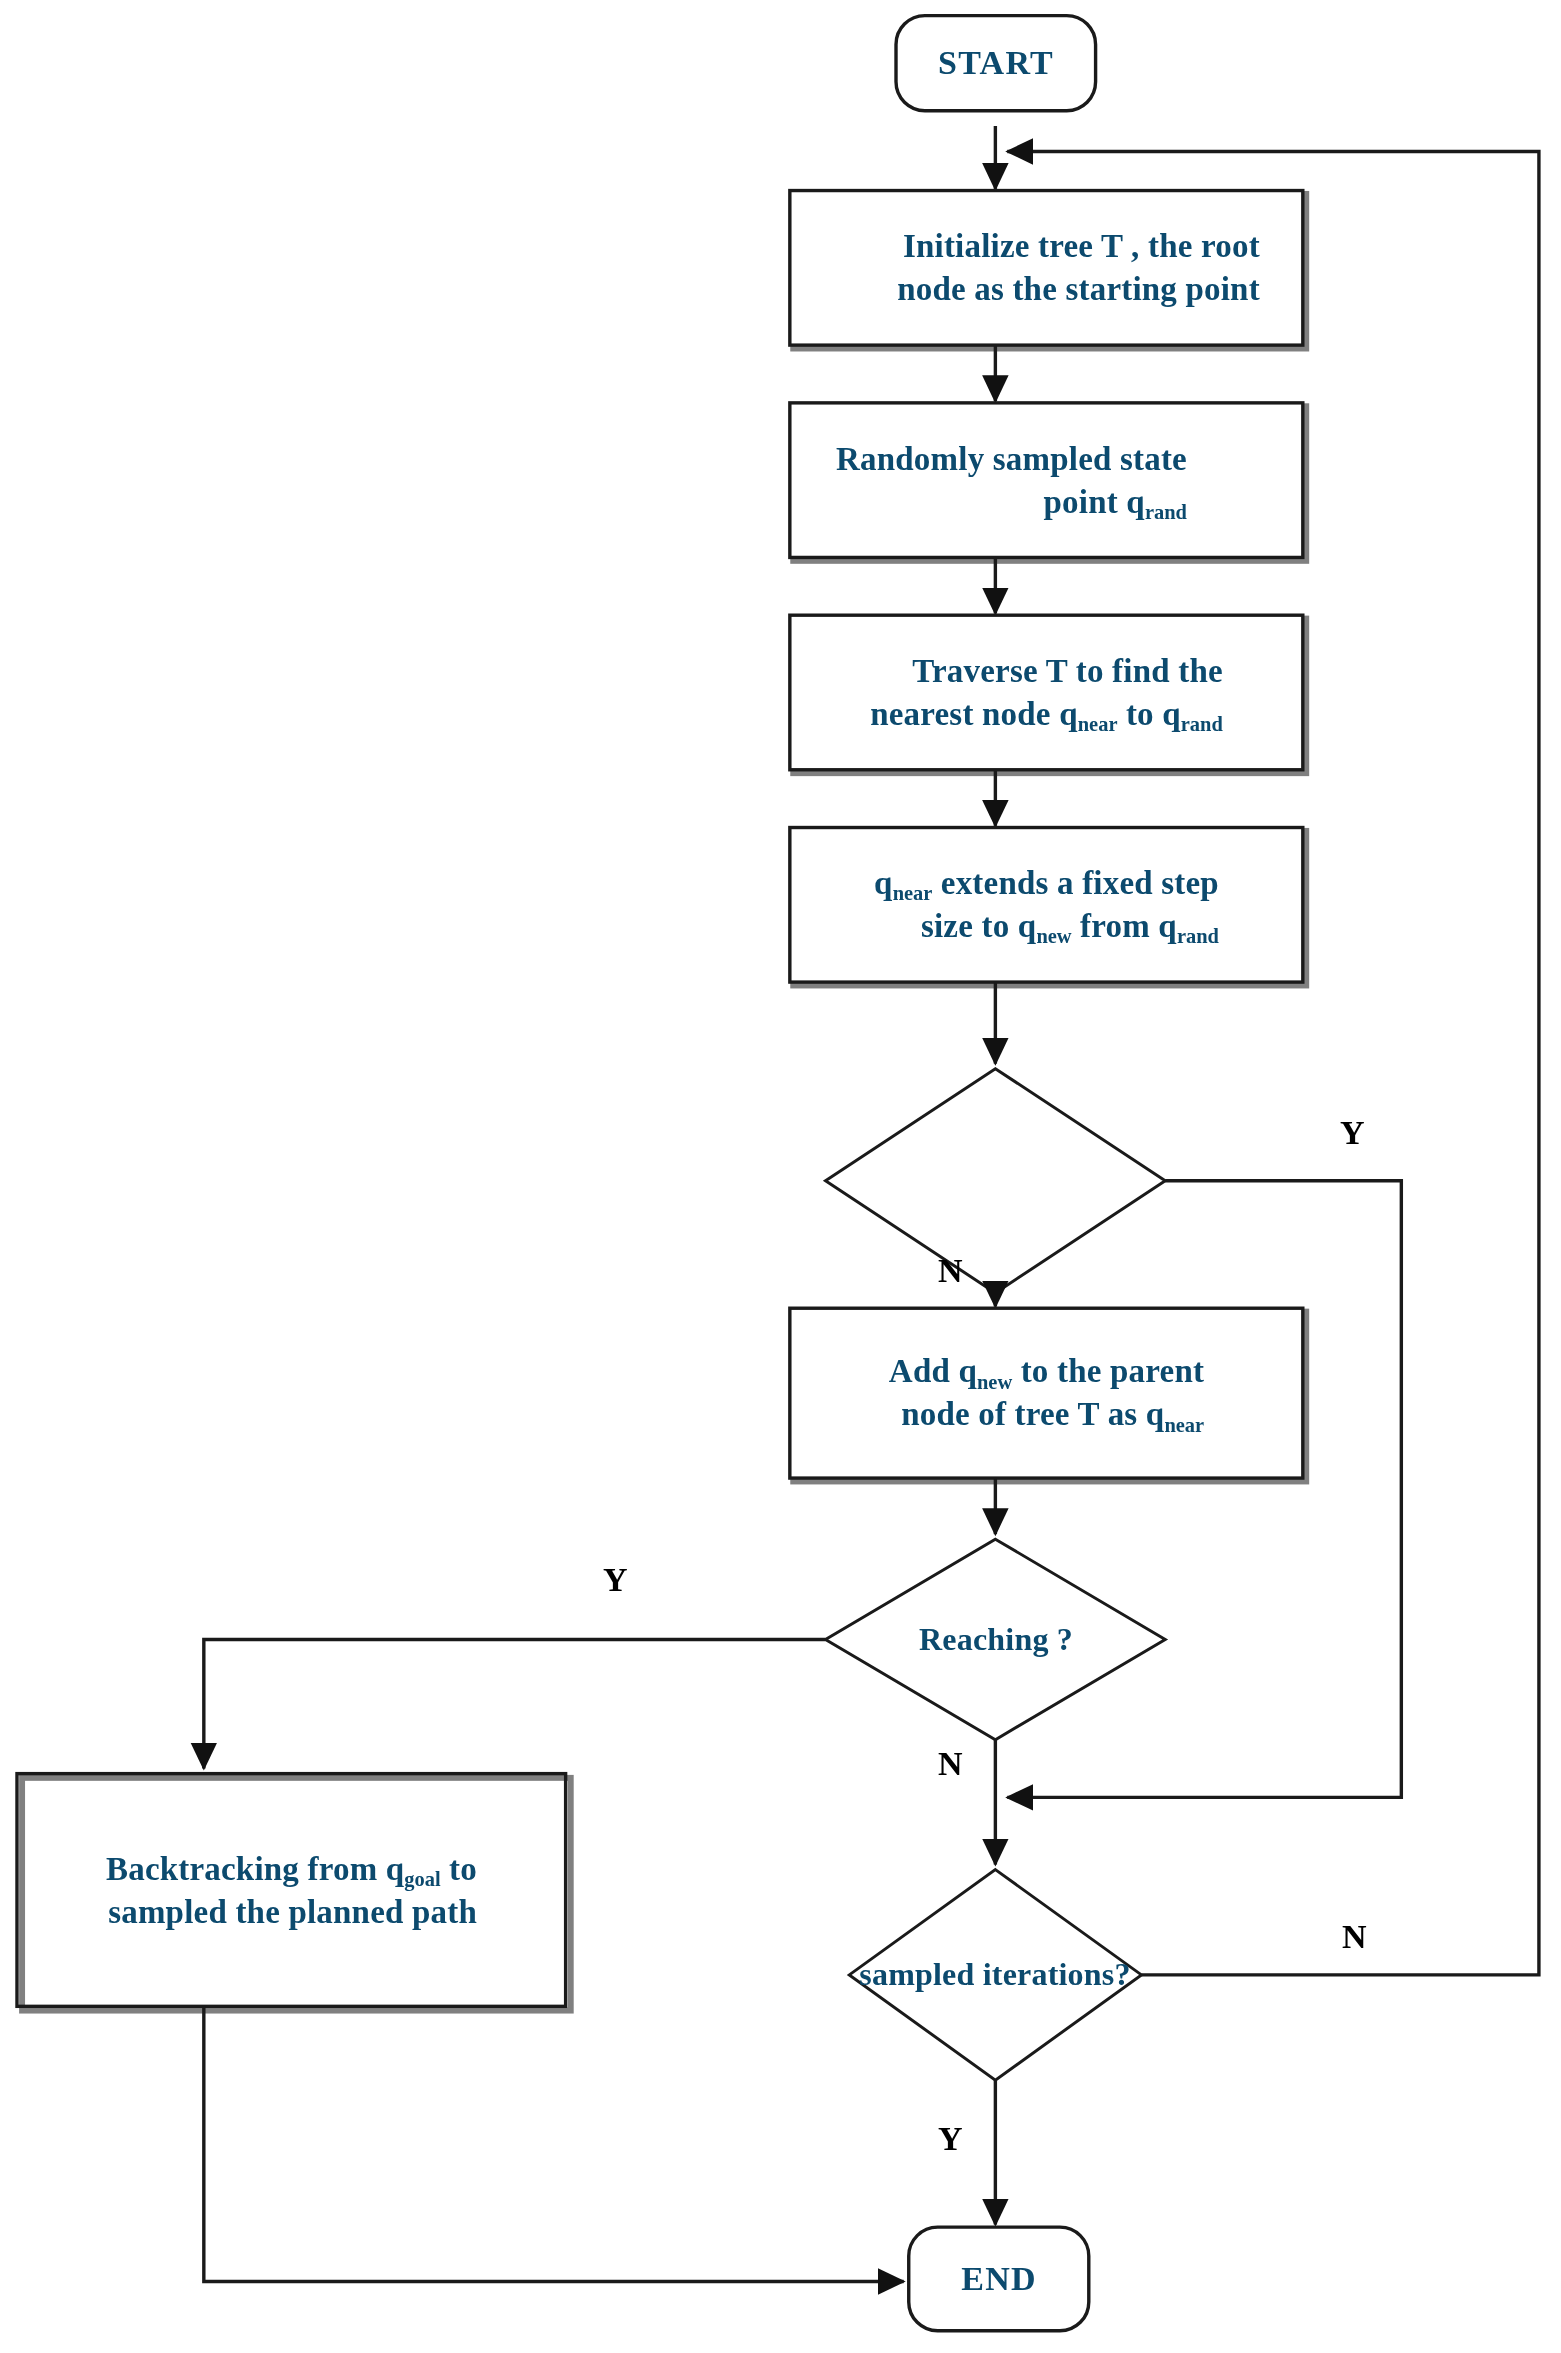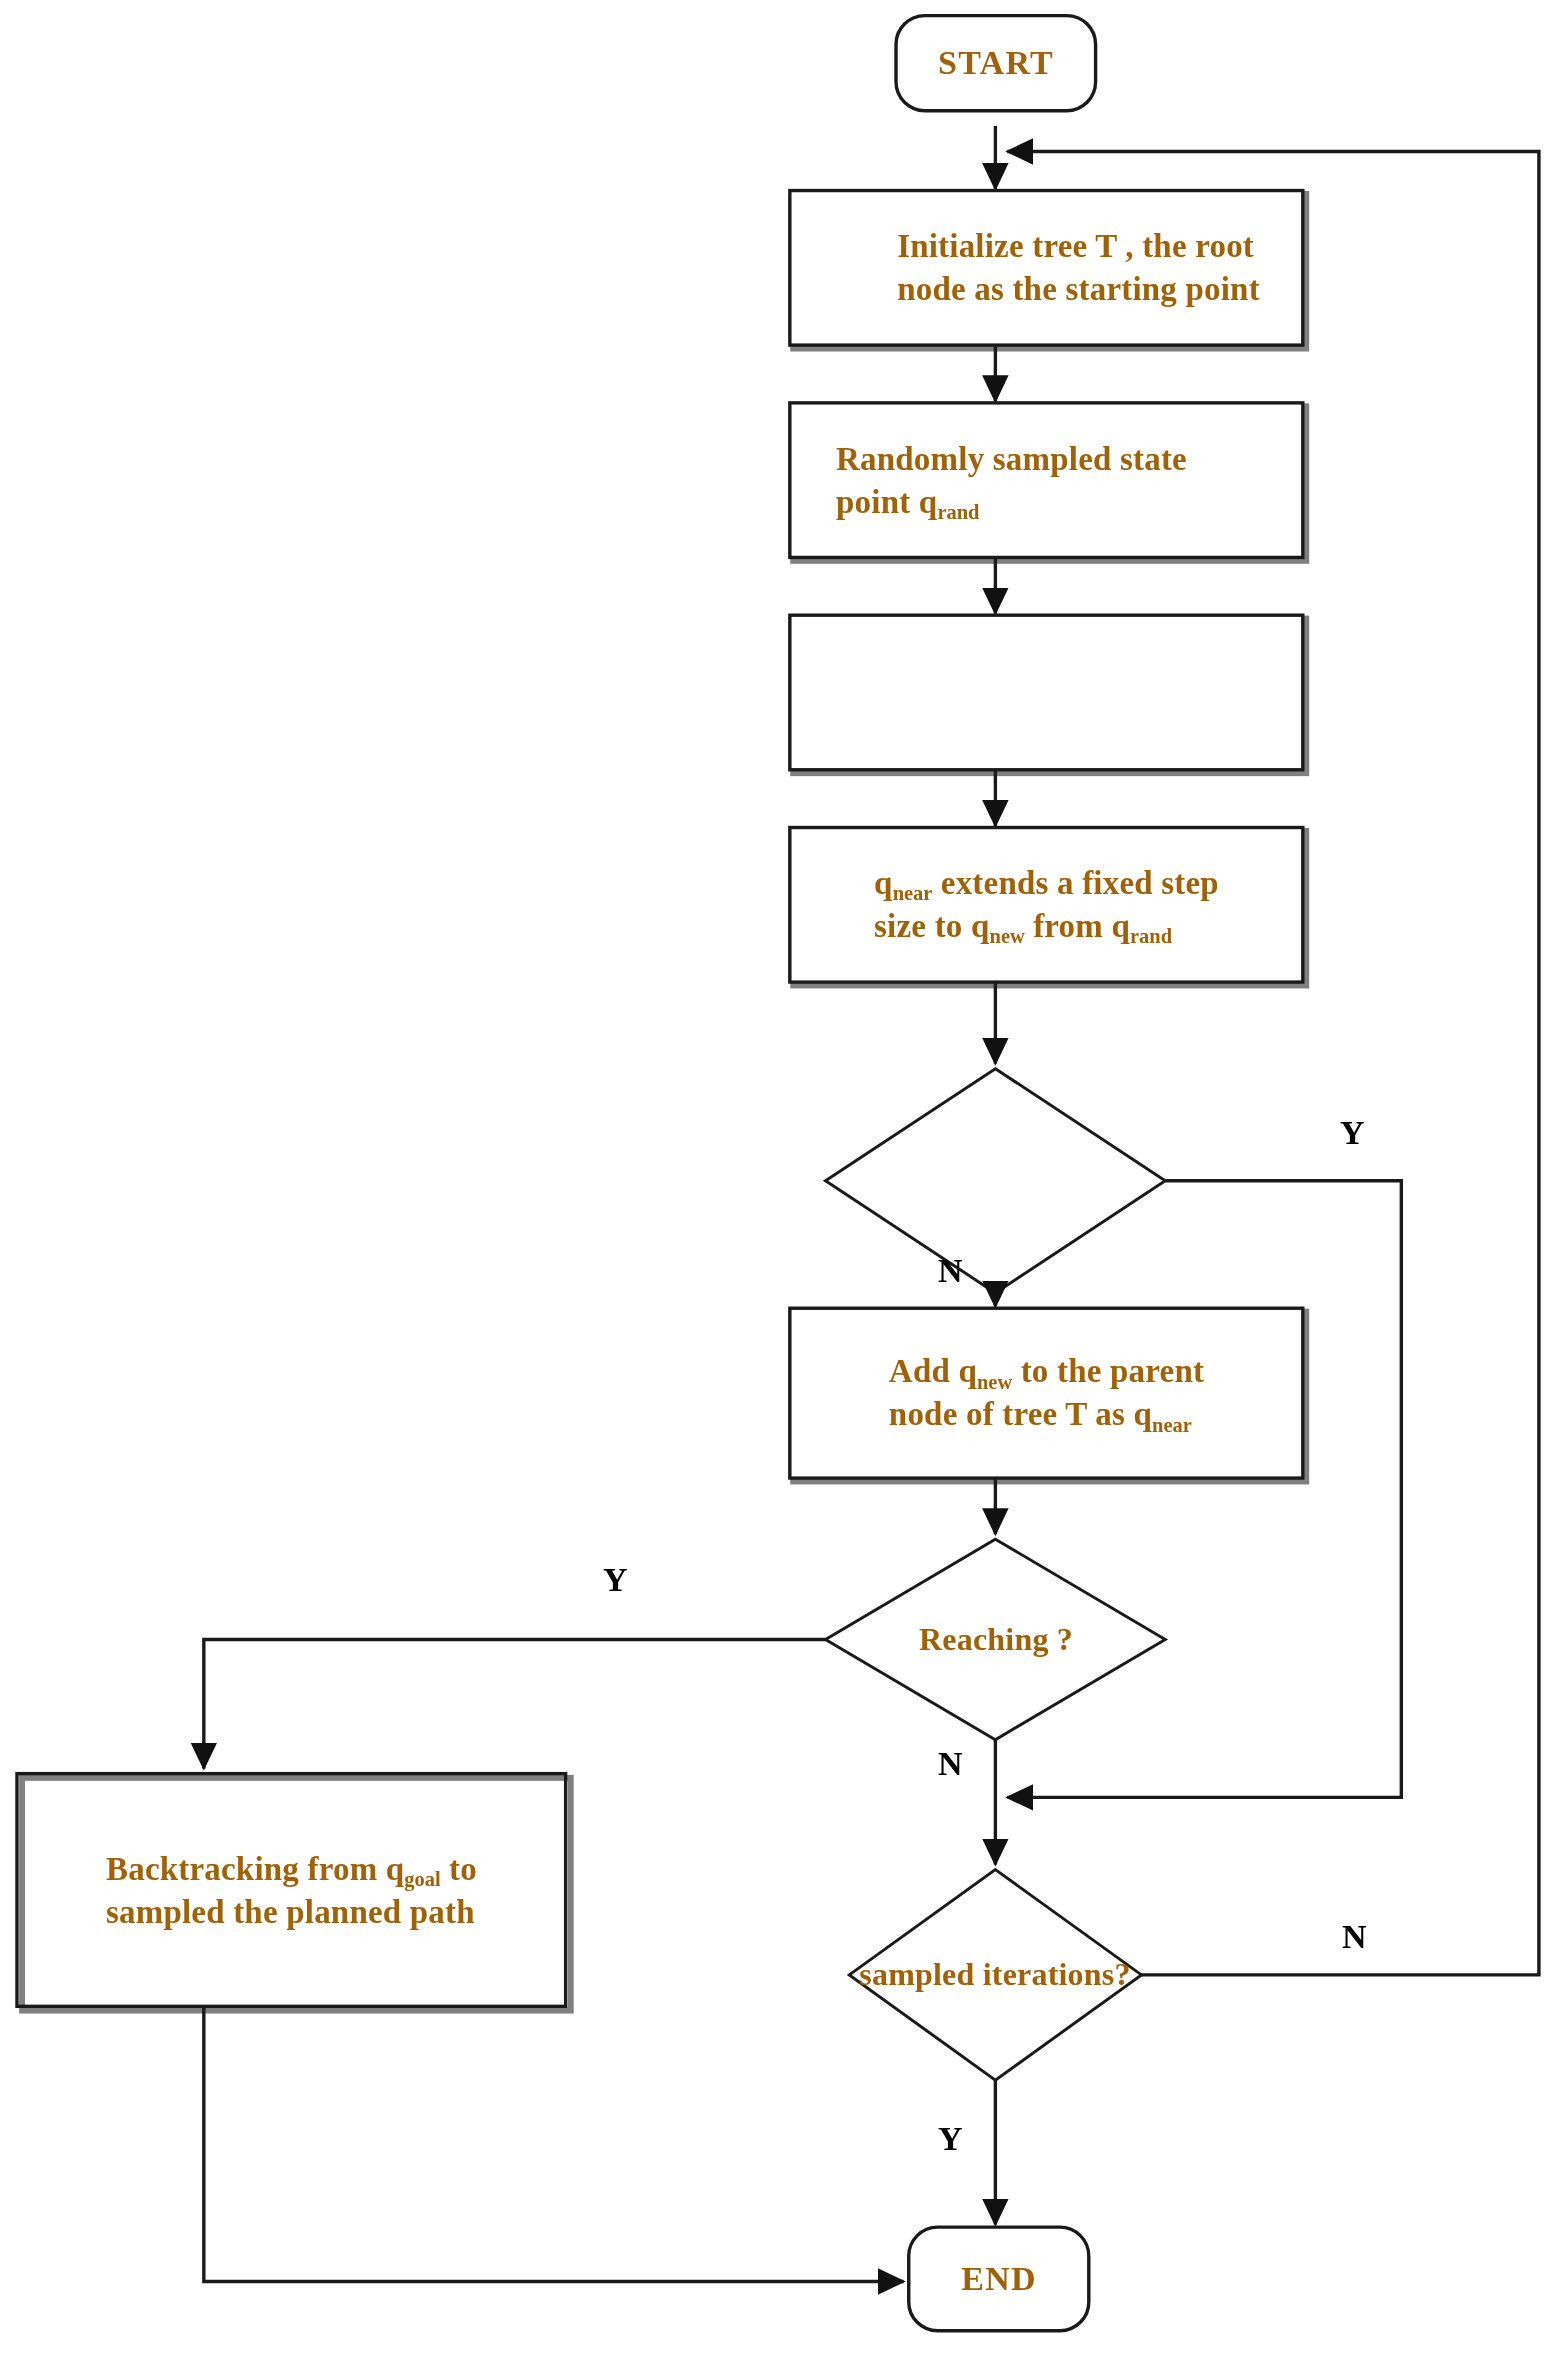--- a/index.html
+++ b/index.html
@@ -22,23 +22,23 @@
     left: 0;
     top: 0;
     width: 1561px;
     height: 2354px;
   }
   .node-label {
     position: absolute;
     display: flex;
     align-items: center;
     justify-content: center;
-    text-align: left;
+    text-align: right;
     font-weight: bold;
-    color: #a16207;
+    color: #0c4a6e;
     font-family: "Liberation Serif", "DejaVu Serif", serif;
     line-height: 1.30;
     letter-spacing: 0.2px;
     pointer-events: none;
   }
   .terminal-label { font-size: 34px; letter-spacing: 1.3px; }
   .process-label  { font-size: 33px; }
   .decision-label { font-size: 32px; }
   .edge-label {
     position: absolute;
@@ -136,20 +136,26 @@
     </div>
   </div>
 
   <div class="node-label process-label" style="left:790px; top:403px; width:443px; height:155px;">
     <div>
       <span>Randomly sampled state</span><br>
       <span>point q</span><sub>rand</sub>
     </div>
   </div>
 
+  <div class="node-label process-label" style="left:790px; top:615px; width:513px; height:155px;">
+    <div>
+      <span>Traverse T to find the</span><br>
+      <span>nearest node q</span><sub>near</sub><span> to q</span><sub>rand</sub>
+    </div>
+  </div>
 
   <div class="node-label process-label" style="left:790px; top:827px; width:513px; height:155px;border-radius:32px;">
     <div>
       <span>q</span><sub>near</sub><span> extends a fixed step</span><br>
       <span>size to q</span><sub>new</sub><span> from q</span><sub>rand</sub>
     </div>
   </div>
 
 
   <div class="node-label process-label" style="left:790px; top:1308px; width:513px; height:170px;">

